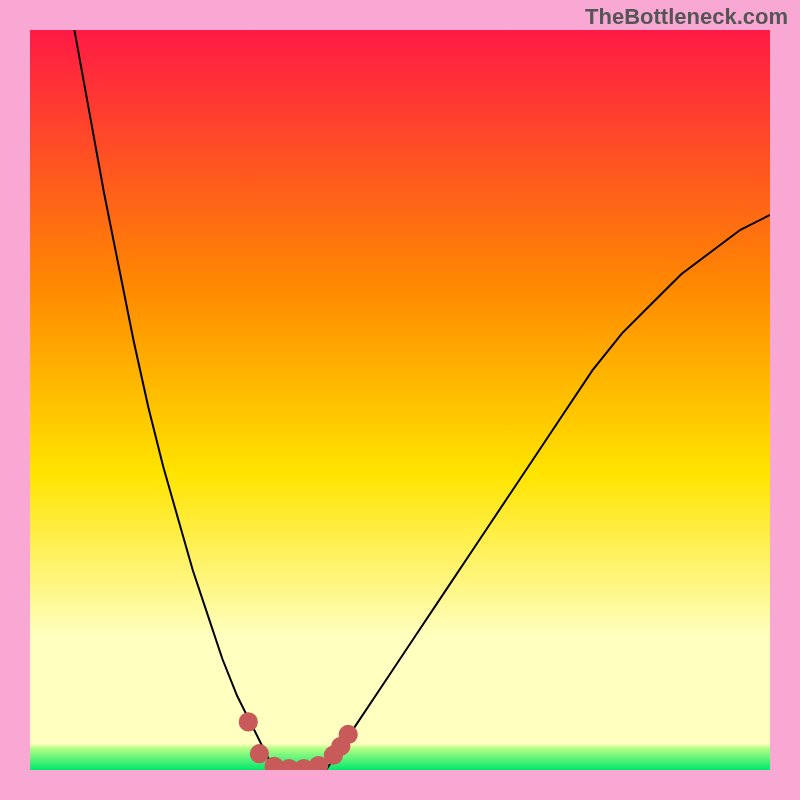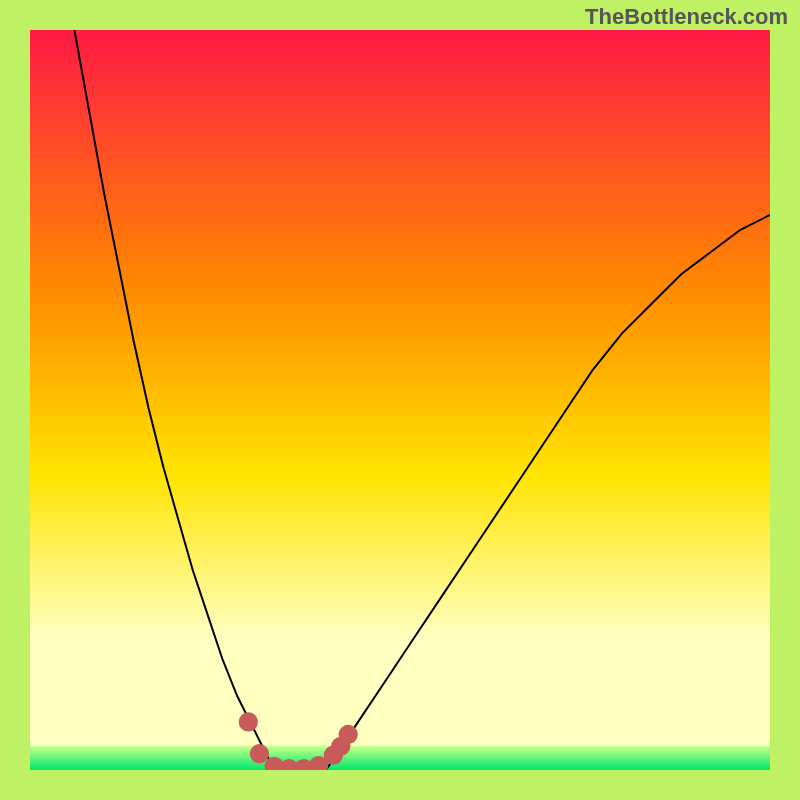--- a/index.html
+++ b/index.html
@@ -8,21 +8,21 @@
     width: 800px;
     height: 800px;
     background: #000;
     font-family: Arial, Helvetica, sans-serif;
     overflow: hidden;
   }
   .frame {
     position: absolute;
     left: 0; top: 0;
     width: 800px; height: 800px;
-    background: #bef264;
+    background: #f9a8d4;
   }
   .plot-area {
     position: absolute;
     left: 30px; top: 30px;
     width: 740px; height: 740px;
     overflow: hidden;
   }
   .attrib {
     position: absolute;
     right: 12px;

